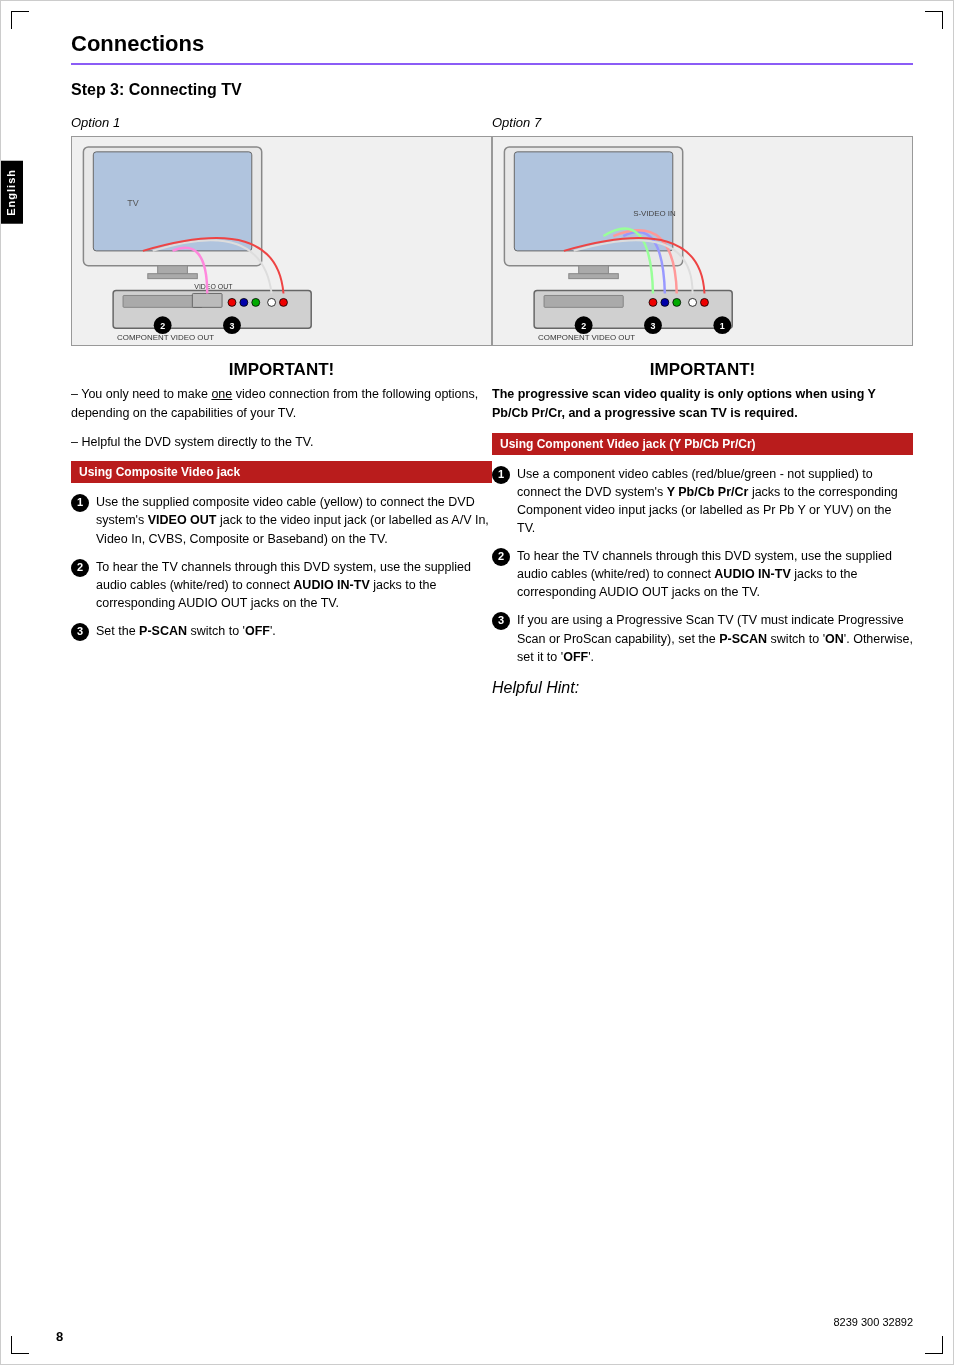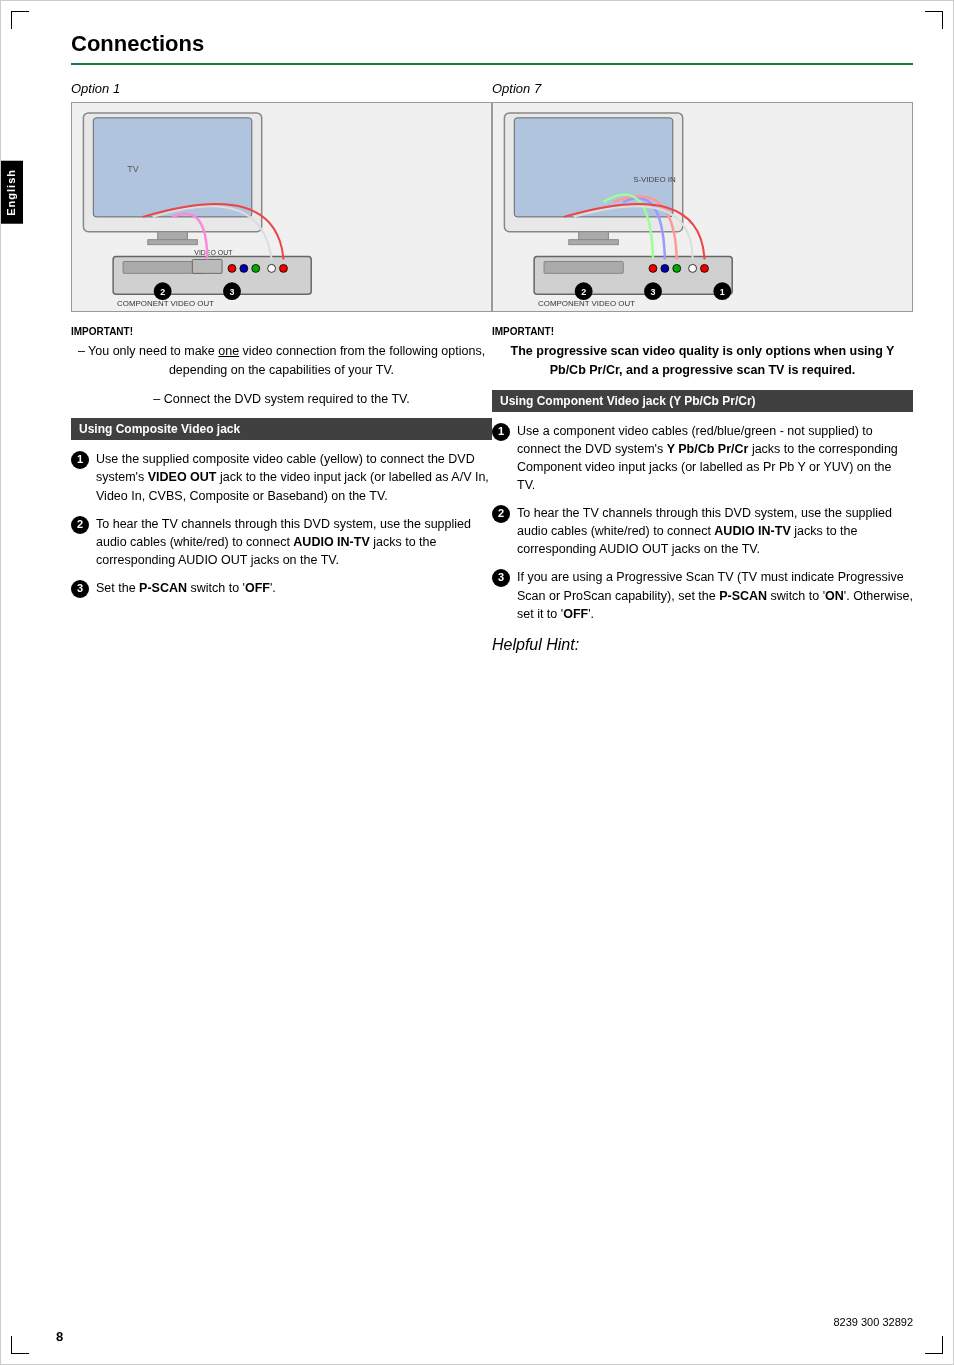--- a/index.html
+++ b/index.html
@@ -48,21 +48,21 @@
       text-orientation: mixed;
       transform: rotate(180deg);
       padding: 8px 4px;
       letter-spacing: 1px;
     }
 
     
     .page-title {
       font-size: 22px;
       font-weight: bold;
-      border-bottom: 2px solid #15803d;
+      border-bottom: 2px solid #8b5cf6;
       padding-bottom: 6px;
       margin-bottom: 16px;
       margin-left: 10px;
     }
 
     
     .step-heading {
       font-size: 16px;
       font-weight: bold;
       margin-left: 10px;
@@ -96,21 +96,21 @@
     }
 
     
     .diagram-box svg {
       width: 100%;
       height: 100%;
     }
 
     
     .section-heading {
-      background: #404040;
+      background: #b91c1c;
       color: #fff;
       font-weight: bold;
       font-size: 12px;
       padding: 4px 8px;
       margin-bottom: 10px;
     }
 
     
     .num-list {
       list-style: none;
@@ -134,28 +134,28 @@
       color: #fff;
       font-size: 11px;
       font-weight: bold;
       flex-shrink: 0;
       margin-right: 7px;
       margin-top: 1px;
     }
 
     .important-heading {
       font-weight: bold;
-      font-size: 10px;
+      font-size: 17px;
       margin-bottom: 5px;
+      text-align: center;
     }
     .important-text {
       font-size: 12.5px;
       line-height: 1.5;
       margin-bottom: 10px;
-      text-align: center;
     }
     .important-text u {
       text-decoration: underline;
     }
     .important-text b {
       font-weight: bold;
     }
 
     .helpful-hint {
       font-size: 16px;
@@ -188,20 +188,21 @@
 
   <div class="corner-mark corner-tl"></div>
   <div class="corner-mark corner-tr"></div>
   <div class="corner-mark corner-bl"></div>
   <div class="corner-mark corner-br"></div>
 
   <div class="side-tab">English</div>
 
   <div class="page-title">Connections</div>
 
+  <div class="step-heading">Step 3:   Connecting TV</div>
 
   <div class="two-col">
 
     <div class="col">
 
       <div class="option-label">Option 1</div>
 
       <div class="diagram-box">
         <svg viewBox="0 0 420 210" xmlns="http://www.w3.org/2000/svg">
 
@@ -236,21 +237,21 @@
 
           <text x="60" y="70" font-size="9" fill="#555" text-anchor="middle">TV</text>
         </svg>
       </div>
 
       <div class="important-heading">IMPORTANT!</div>
       <div class="important-text">
         – You only need to make <u>one</u> video connection from the following options, depending on the capabilities of your TV.
       </div>
       <div class="important-text">
-        – Connect the DVD system required to the TV.
+        – Helpful the DVD system directly to the TV.
       </div>
 
       <div class="section-heading">Using Composite Video jack</div>
 
       <ul class="num-list">
         <li>
           <span class="num-circle">1</span>
           <span>Use the supplied composite video cable (yellow) to connect the DVD system's <b>VIDEO OUT</b> jack to the video input jack (or labelled as A/V In, Video In, CVBS, Composite or Baseband) on the TV.</span>
         </li>
         <li>

